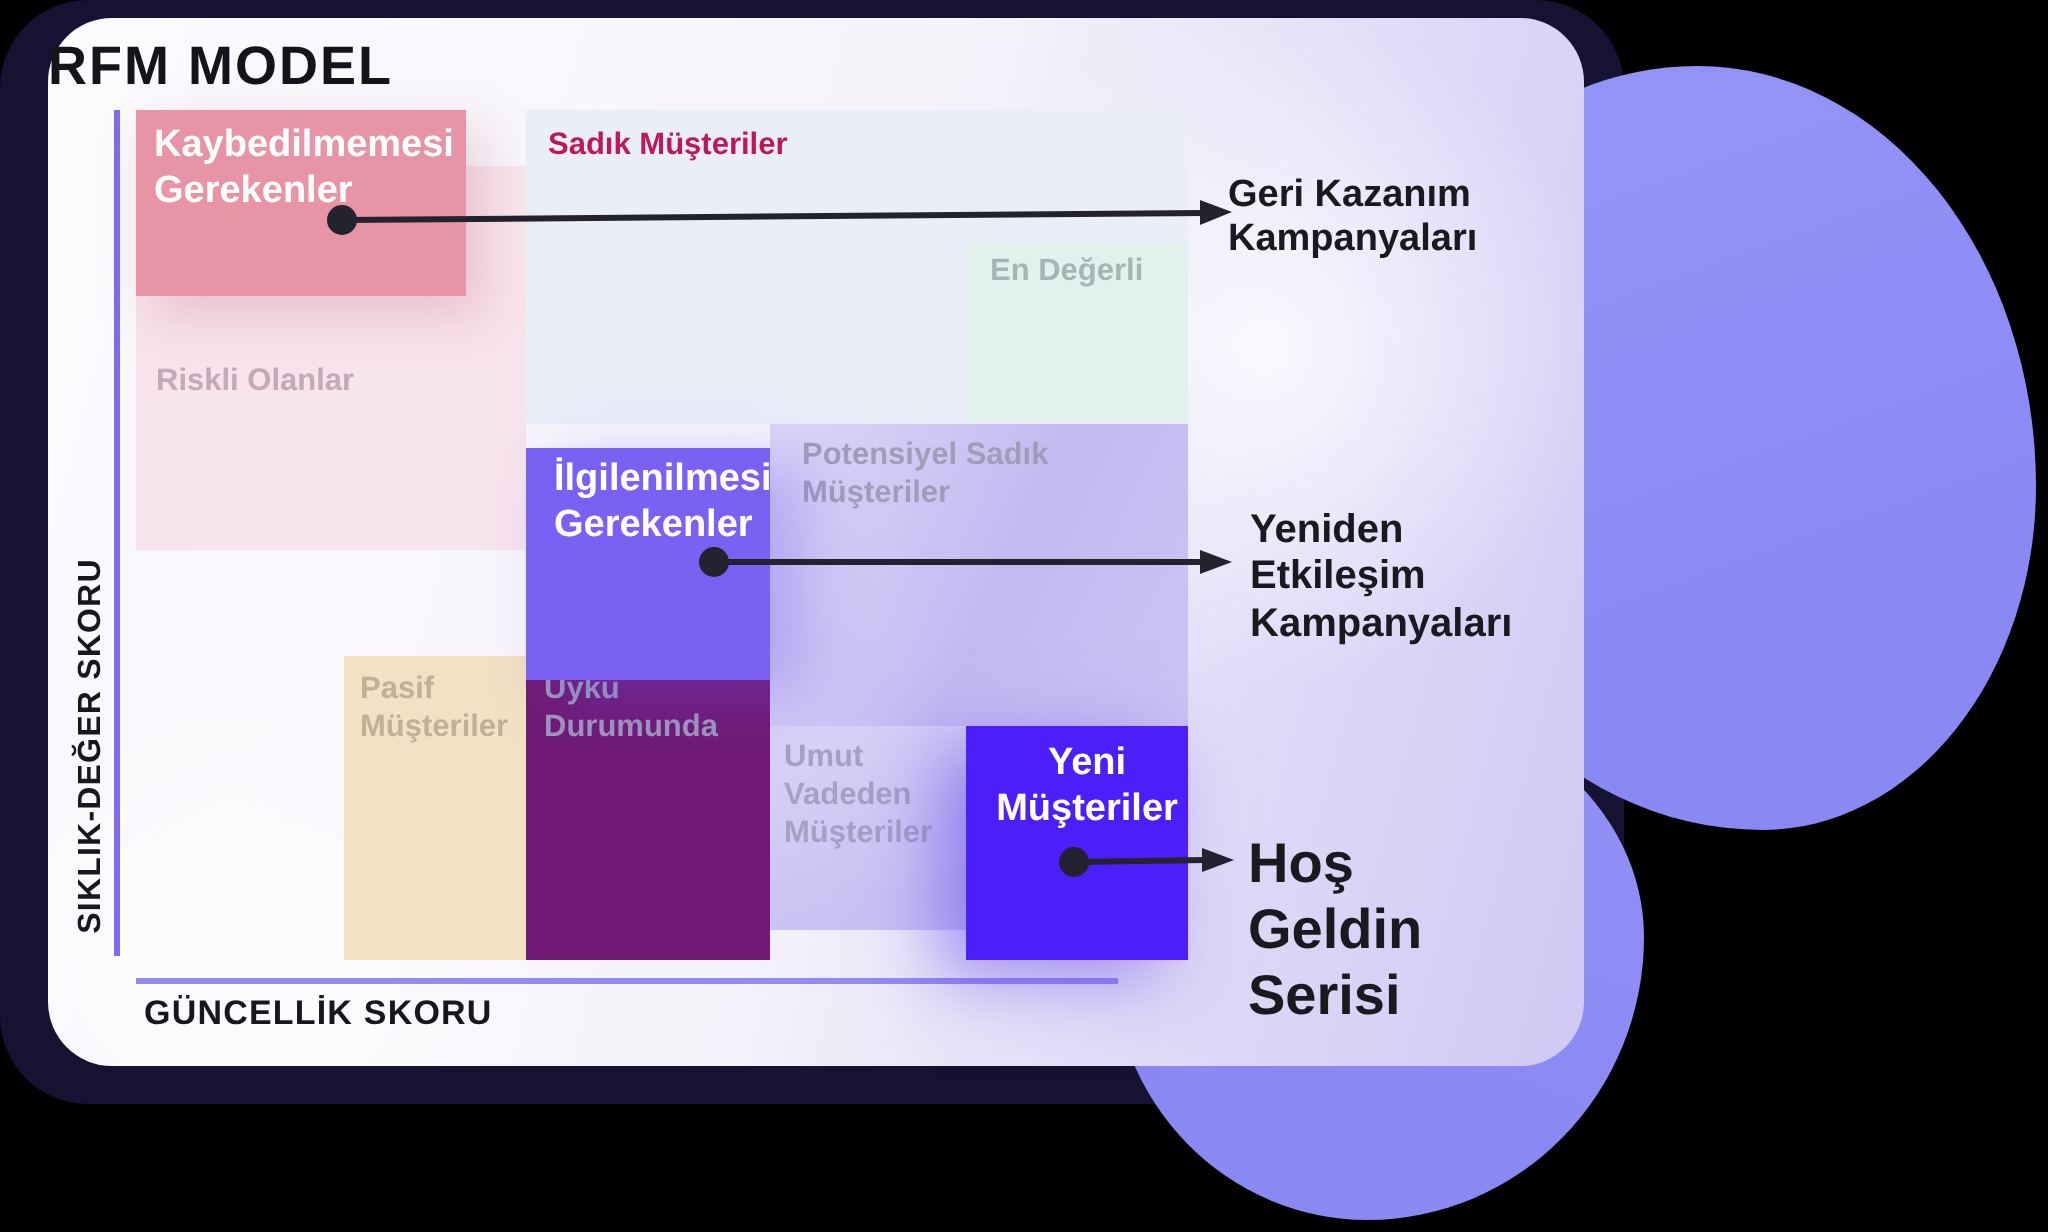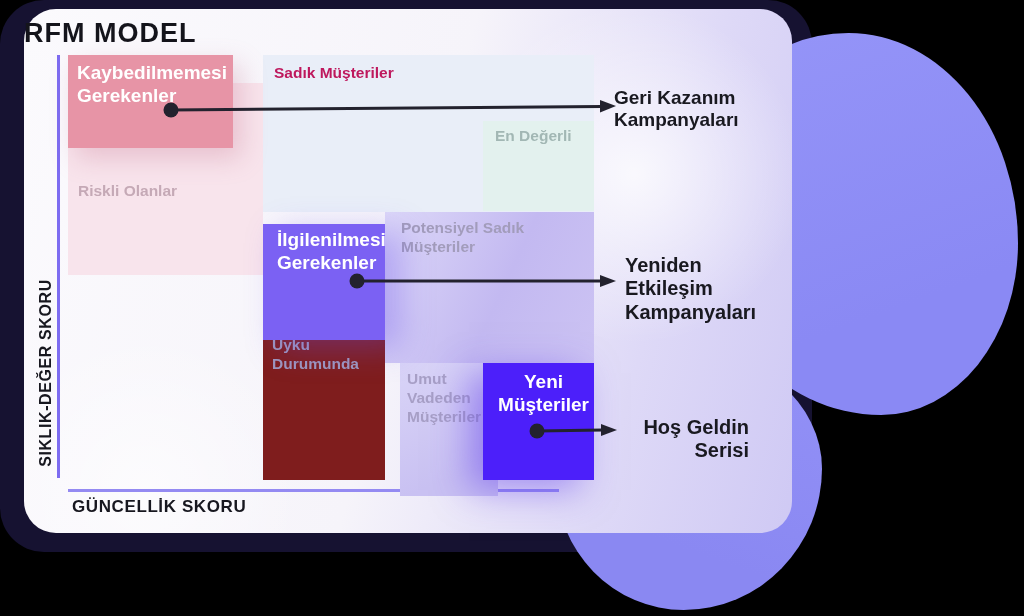--- a/index.html
+++ b/index.html
@@ -38,43 +38,43 @@
   .seg-sadik .lbl{font-size:15.5px;color:#be185d;}
   .seg-kaybedilen{left:68px;top:247px;width:195px;height:233px;background:#f1eff2;padding:13px 0 0 10px;}
   .seg-kaybedilen .lbl{font-size:15.5px;color:#aba8b2;max-width:110px;}
   .seg-endegerli{left:483px;top:121px;width:111px;height:90px;background:#e3f1ee;padding:6px 0 0 12px;}
   .seg-endegerli .lbl{font-size:15.5px;color:#a2b7b4;}
   .seg-potensiyel{left:385px;top:212px;width:209px;height:151px;padding:7px 0 0 16px;
         background:linear-gradient(115deg,#ddd8f8 0%,#c3b9f1 55%,#ccc3f3 100%);}
   .seg-potensiyel .lbl{font-size:15.5px;color:#a29cbb;max-width:170px;}
   .seg-pasif{left:172px;top:328px;width:91px;height:152px;background:#f2e1c2;padding:8px 0 0 8px;}
   .seg-pasif .lbl{font-size:15.5px;color:#bfb096;max-width:75px;}
-  .seg-uyku{left:263px;top:328px;width:122px;height:152px;background:#7f1d1d;padding:8px 0 0 9px;}
+  .seg-uyku{left:263px;top:328px;width:122px;height:152px;background:#701a75;padding:8px 0 0 9px;}
   .seg-uyku .lbl{font-size:15.5px;color:#9e97bd;max-width:100px;}
-  .seg-umut{left:385px;top:363px;width:98px;height:133px;padding:7px 0 0 7px;
-        background:linear-gradient(160deg,#d9d4f7 0%,#c9c1f2 80%);margin-left:15px;}
+  .seg-umut{left:385px;top:363px;width:98px;height:102px;padding:7px 0 0 7px;
+        background:linear-gradient(160deg,#d9d4f7 0%,#c9c1f2 80%);}
   .seg-umut .lbl{font-size:15.5px;color:#a79fc6;max-width:80px;}
   .seg-kaybedilmemesi{left:68px;top:55px;width:165px;height:93px;background:#e794a6;padding:7px 0 0 9px;
         box-shadow:8px 10px 24px rgba(190,100,130,.28);}
   .seg-kaybedilmemesi .lbl{font-size:19px;color:#fff;line-height:1.2;}
   .seg-ilgilenilmesi{left:263px;top:212px;width:122px;height:116px;background:#7b61f3;padding:5px 0 0 14px;
         box-shadow:16px 8px 30px rgba(105,80,235,.35);margin-top:12px;}
   .seg-ilgilenilmesi .lbl{font-size:19px;color:#fff;line-height:1.2;}
   .seg-yeni{left:483px;top:363px;width:111px;height:117px;background:#4c1ffa;padding:8px 0 0 10px;
         box-shadow:-14px 10px 34px rgba(95,60,235,.5);}
   .seg-yeni .lbl{font-size:19px;color:#fff;line-height:1.2;text-align:center;}
   
   svg.arrows{position:absolute;left:0;top:0;}
   svg.arrows line{stroke:#23222e;stroke-width:3;}
   svg.arrows circle, svg.arrows path{fill:#23222e;}
   
   .callout{position:absolute;font-weight:800;color:#191920;line-height:1.17;}
   .co-geri{left:614px;top:87px;width:160px;font-size:19px;}
   .co-yeniden{left:625px;top:254px;width:150px;font-size:20px;}
-  .co-hos{left:624px;top:416px;width:125px;font-size:20px;text-align:right;}
+  .co-hos{left:624px;top:416px;width:125px;font-size:28px;}
 </style>
 </head>
 <body>
 
 <div id="stage">
 
   <div class="navy"></div>
   <div class="blob blob-right"></div>
   <div class="blob blob-bottom"></div>
 
@@ -91,20 +91,23 @@
     <div class="lbl">Riskli Olanlar</div>
   </div>
   <div class="seg seg-sadik">
     <div class="lbl">Sadık Müşteriler</div>
   </div>
   <div class="seg seg-endegerli">
     <div class="lbl">En Değerli</div>
   </div>
   <div class="seg seg-potensiyel">
     <div class="lbl">Potensiyel Sadık Müşteriler</div>
+  </div>
+  <div class="seg seg-pasif">
+    <div class="lbl">Pasif Müşteriler</div>
   </div>
   <div class="seg seg-uyku">
     <div class="lbl">Uyku Durumunda</div>
   </div>
   <div class="seg seg-umut">
     <div class="lbl">Umut Vadeden Müşteriler</div>
   </div>
   <div class="seg seg-kaybedilmemesi">
     <div class="lbl">Kaybedilmemesi Gerekenler</div>
   </div>

